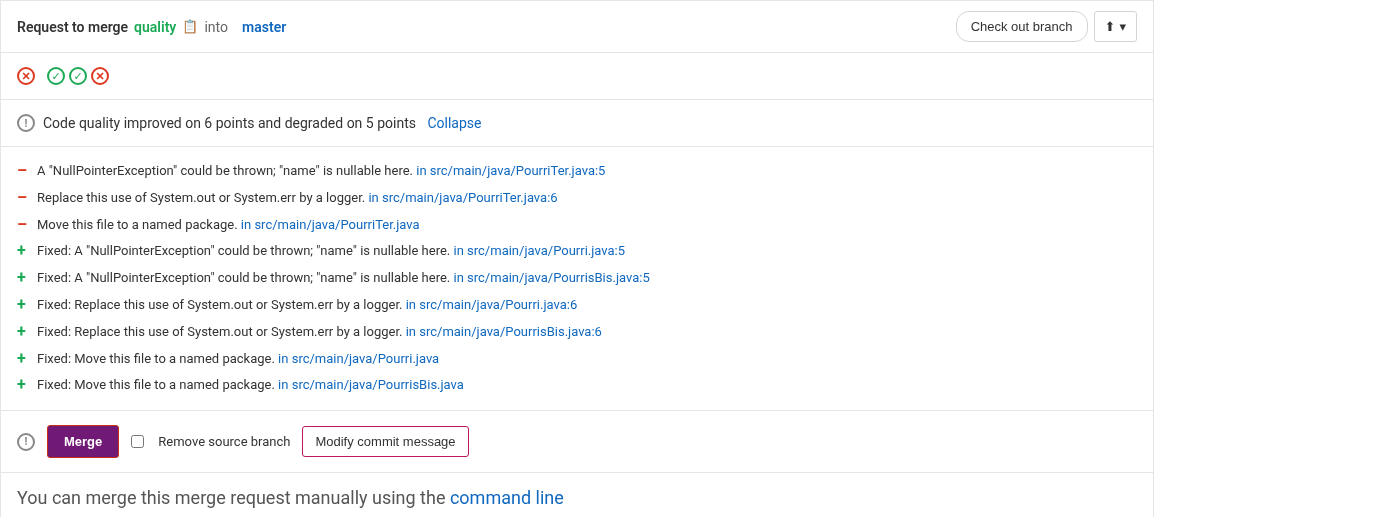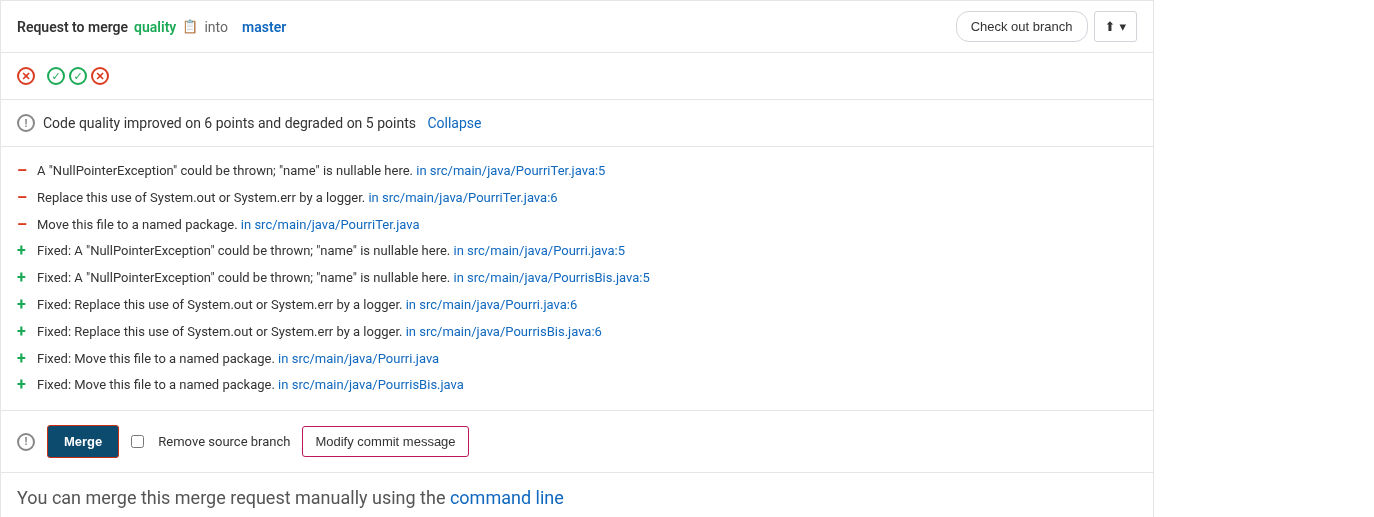--- a/index.html
+++ b/index.html
@@ -212,21 +212,21 @@
     
     .merge-section {
       padding: 14px 16px;
       border-bottom: 1px solid #e5e5e5;
       display: flex;
       align-items: center;
       gap: 12px;
     }
     .merge-btn {
       padding: 8px 16px;
-      background: #0c4a6e;
+      background: #701a75;
       border: 1px solid #c73017;
       border-radius: 3px;
       color: #fff;
       font-size: 13px;
       font-weight: 600;
       cursor: pointer;
     }
     .checkbox-label {
       display: flex;
       align-items: center;

